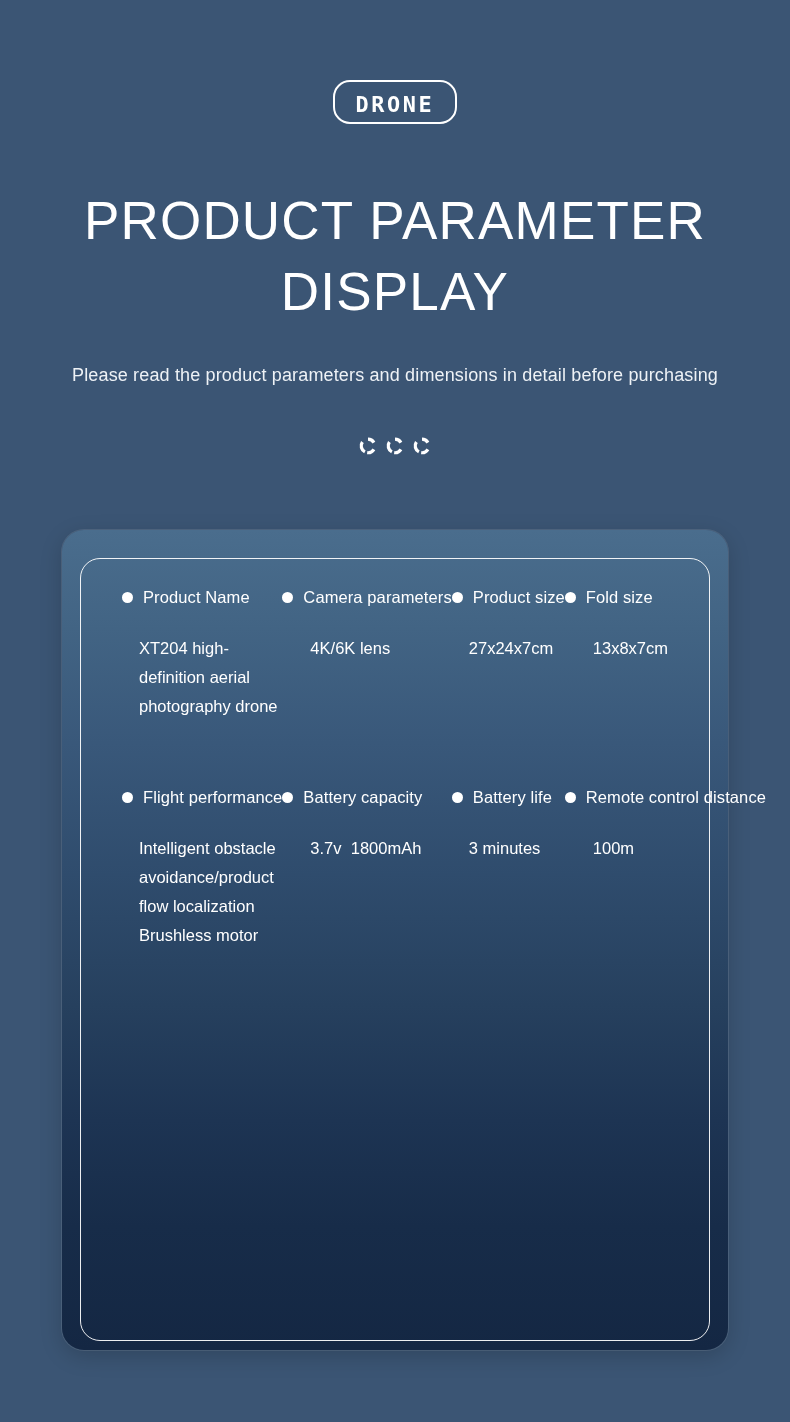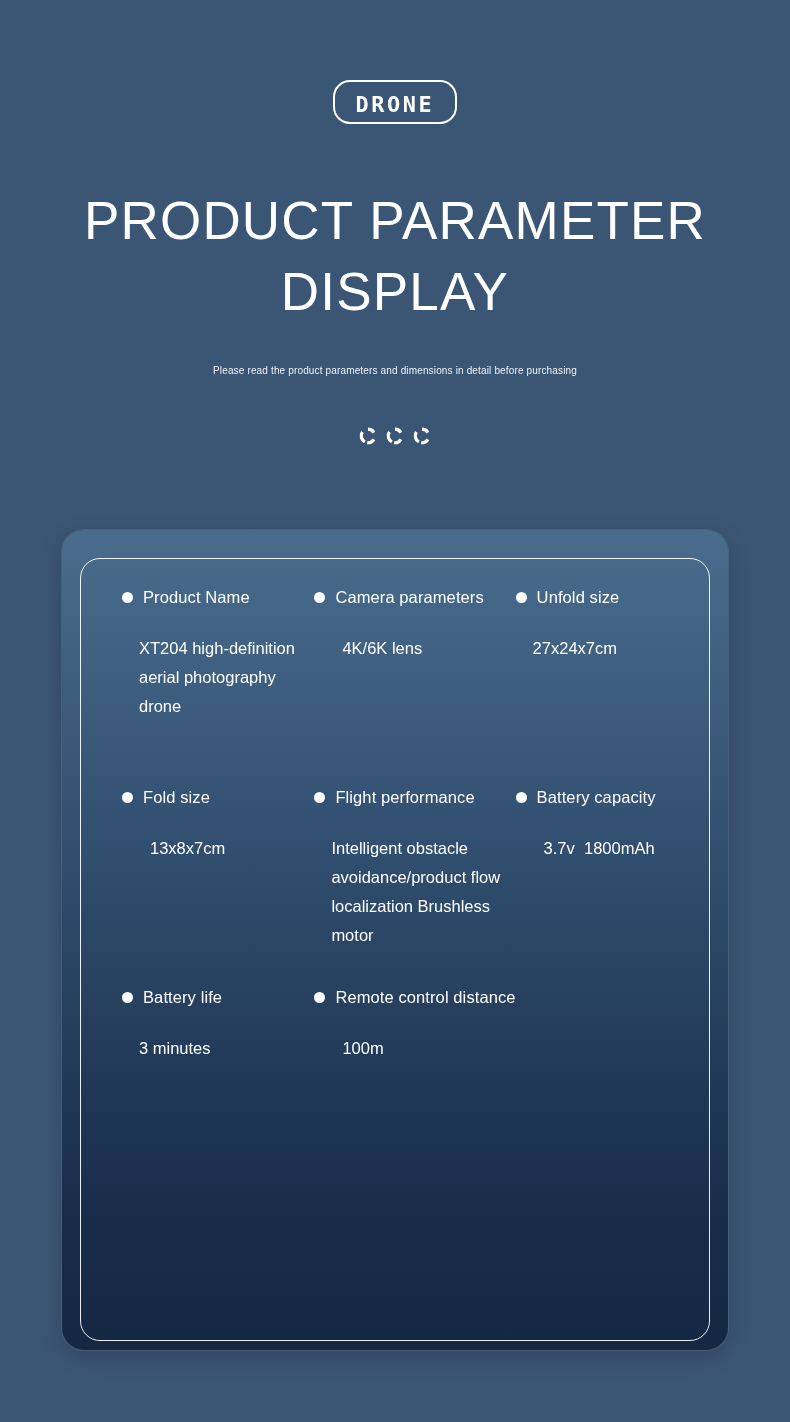--- a/index.html
+++ b/index.html
@@ -47,21 +47,21 @@
     font-size: 53px;
     font-weight: 300;
     letter-spacing: 1.2px;
     line-height: 1.33;
     color: #ffffff;
     padding: 0 33px;
   }
 
   .subtitle {
     margin-top: 38px;
-    font-size: 10px;
+    font-size: 18px;
     font-weight: 400;
     color: #eef2f6;
     letter-spacing: 0.15px;
   }
 
   
   .prop-row {
     margin-top: 50px;
     display: flex;
     justify-content: center;
@@ -106,21 +106,21 @@
     border-radius: 20px;
     pointer-events: none;
   }
 
   .spec-grid {
     position: absolute;
     left: 0;
     right: 0;
     top: 56px;
     display: grid;
-    grid-template-columns: 1fr 1fr 1fr;
+    grid-template-columns: 1fr 1fr 1fr 1fr;
     grid-auto-rows: 200px;
     padding-left: 60px;
     padding-right: 20px;
   }
 
   .spec-item { position: relative; }
 
   .spec-label-line {
     display: flex;
     align-items: center;
@@ -213,21 +213,21 @@
       <div class="spec-label-line">
         <span class="bullet"></span>
         <span class="spec-label">Camera parameters</span>
       </div>
       <div class="spec-value">4K/6K lens</div>
     </div>
 
     <div class="spec-item col-left">
       <div class="spec-label-line">
         <span class="bullet"></span>
-        <span class="spec-label">Unfold size</span>
+        <span class="spec-label">Product size</span>
       </div>
       <div class="spec-value">27x24x7cm</div>
     </div>
 
     <div class="spec-item col-right">
       <div class="spec-label-line">
         <span class="bullet"></span>
         <span class="spec-label">Fold size</span>
       </div>
       <div class="spec-value">13x8x7cm</div>

